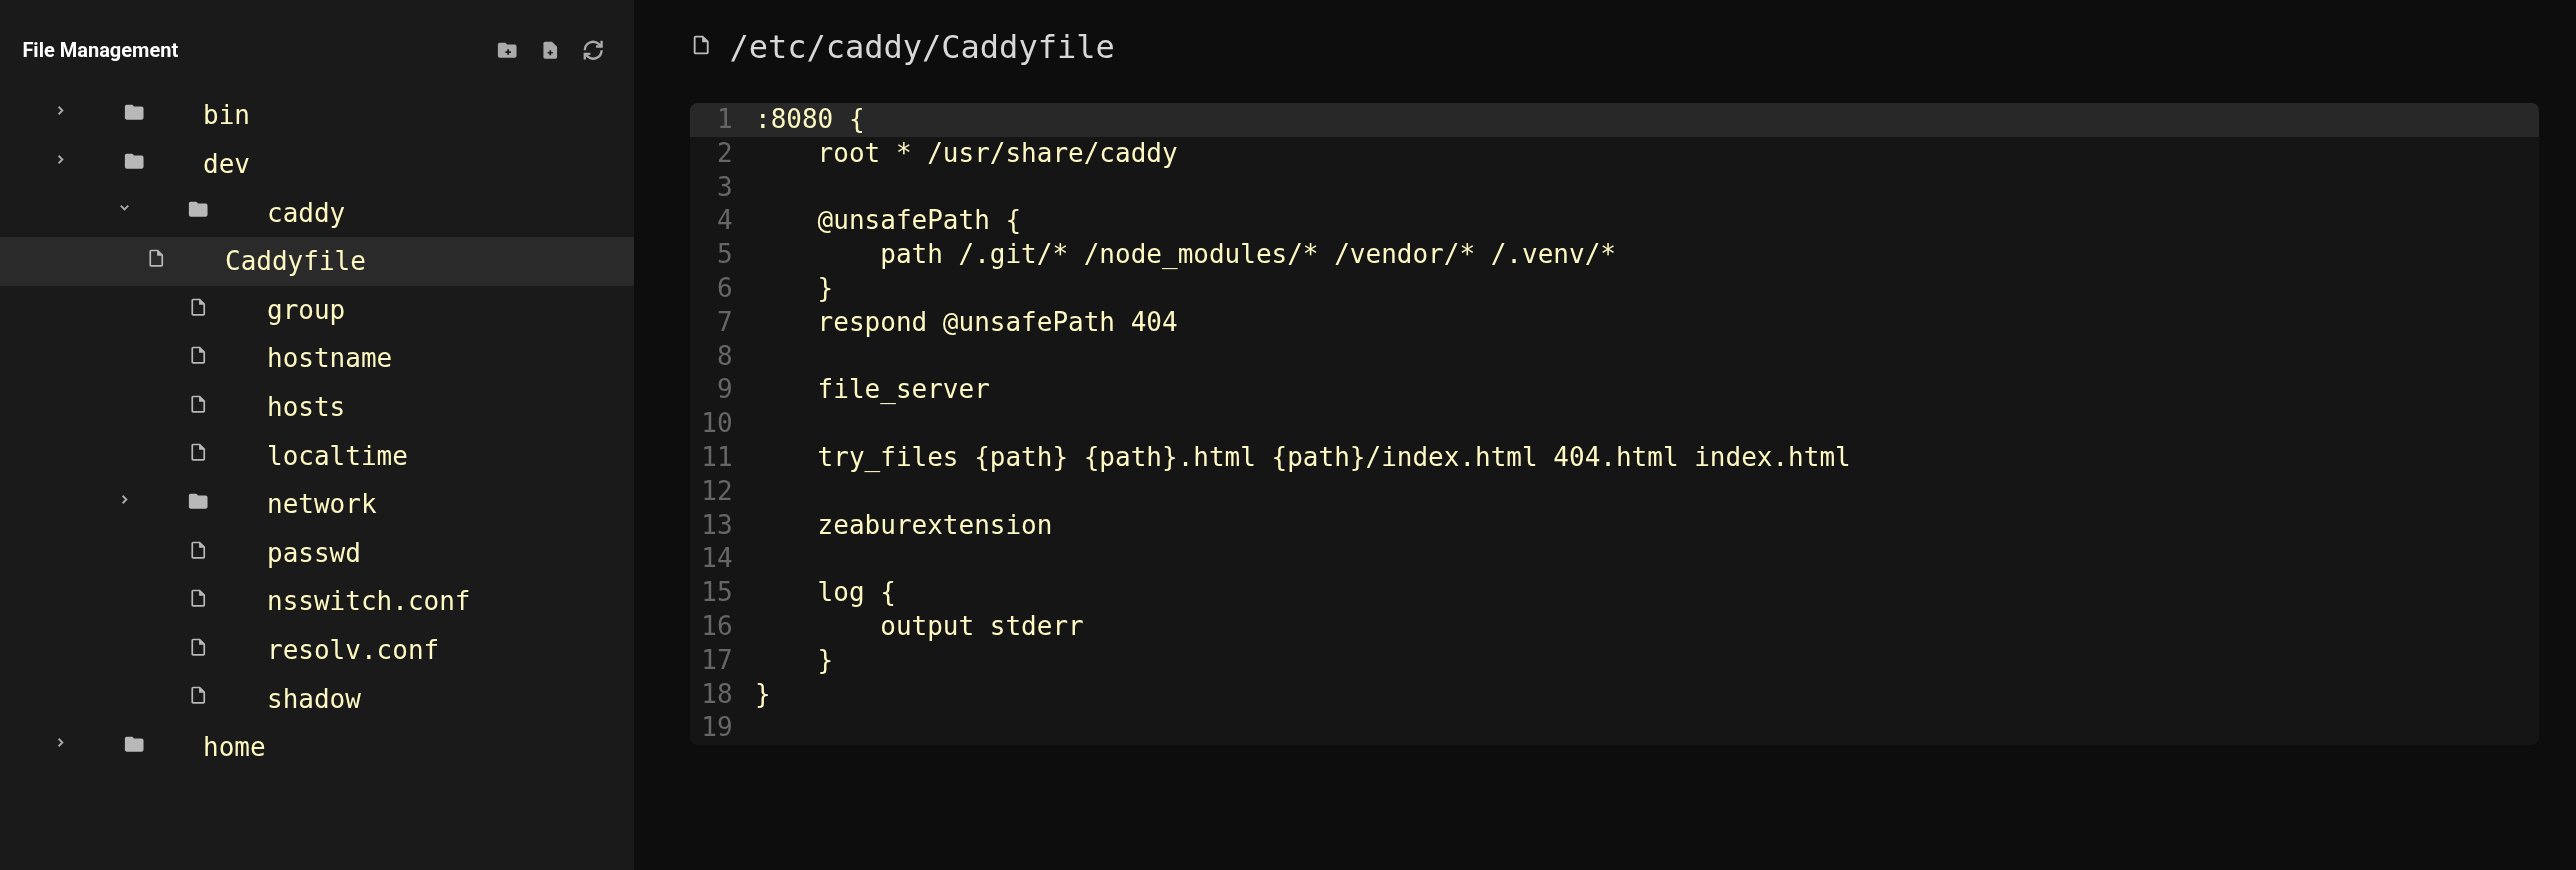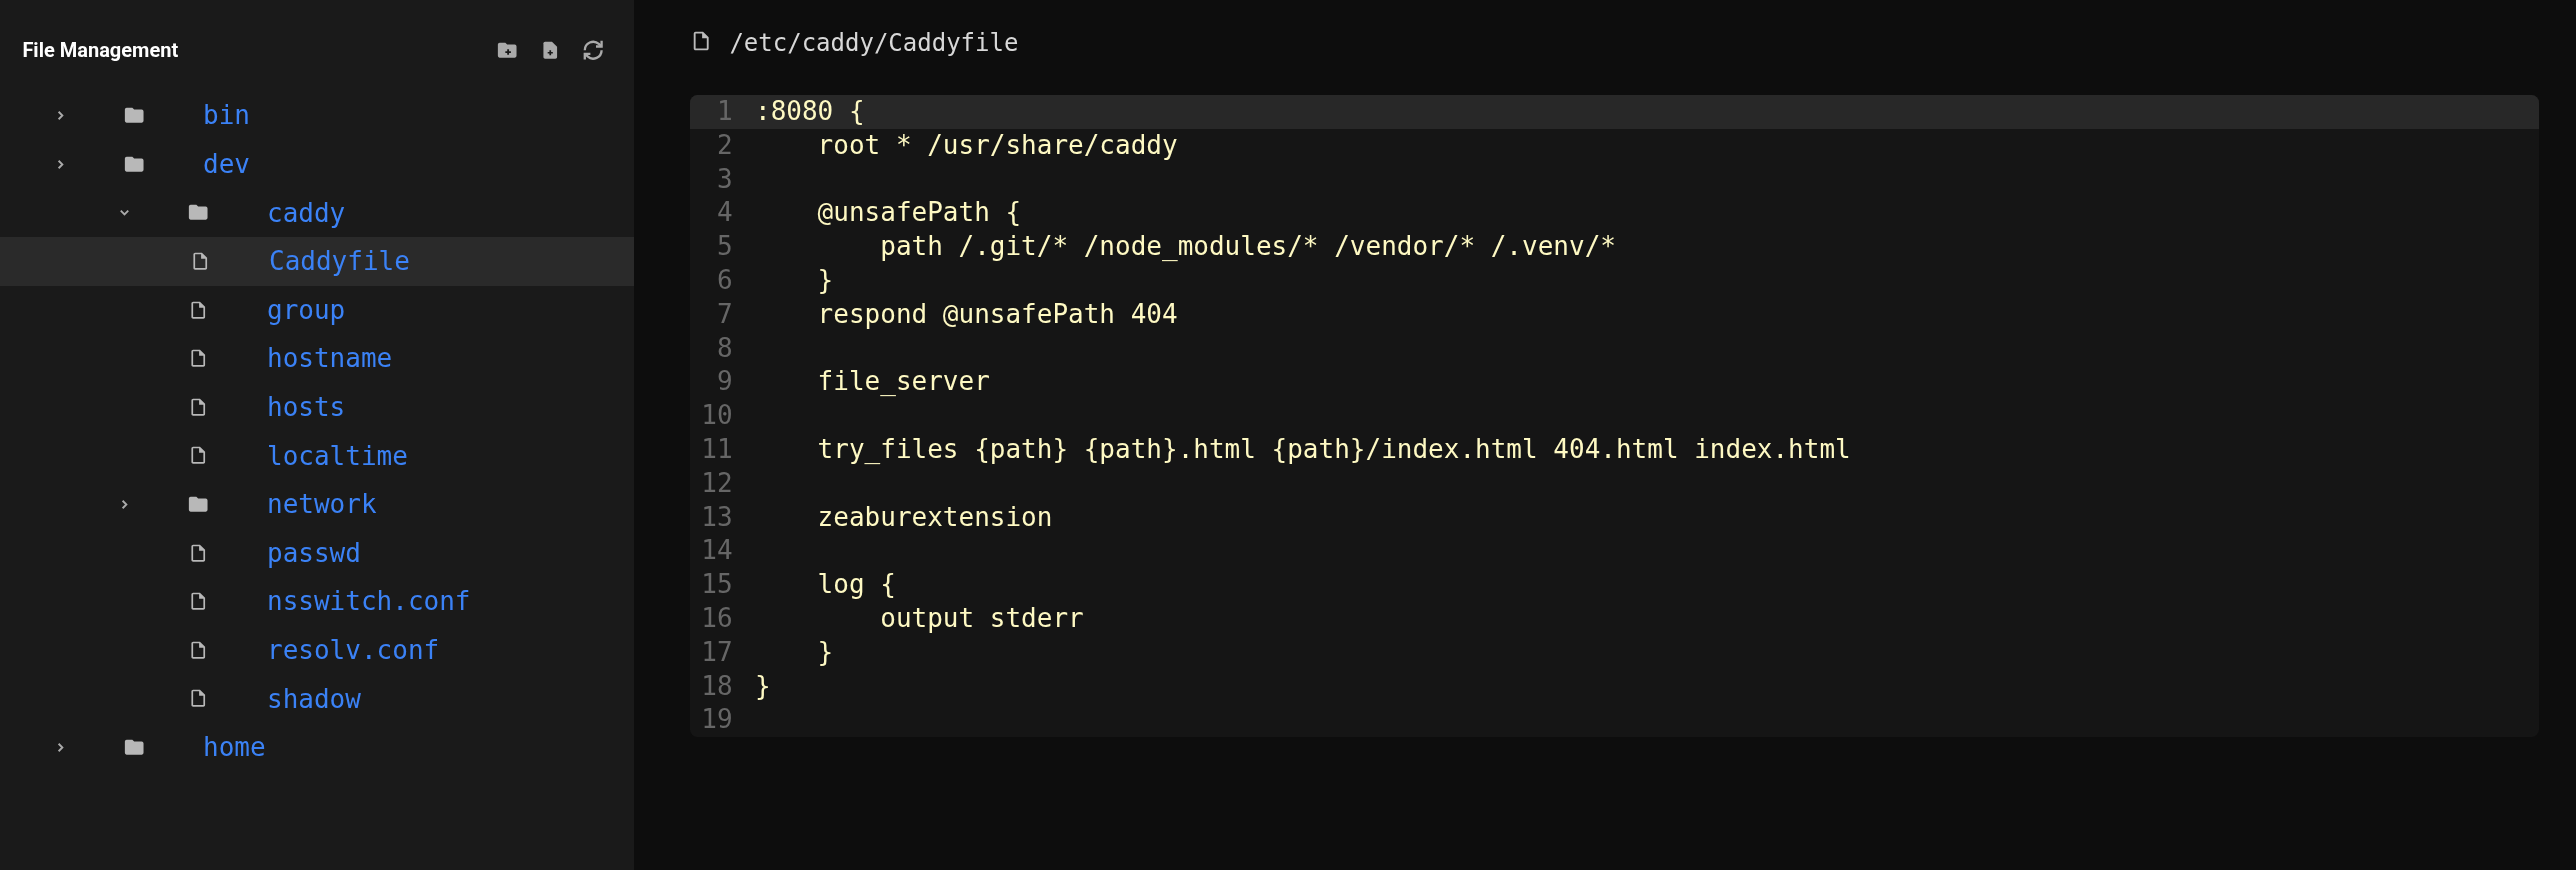--- a/index.html
+++ b/index.html
@@ -45,34 +45,33 @@
       color: #aaa;
       display: flex;
       align-items: center;
       justify-content: center;
     }
     .tree {
       padding: 0;
     }
     .tree-item {
       display: flex;
-      align-items: center;
       padding: 9.3px 0;
       cursor: pointer;
       font-size: 26px;
       font-family: ui-monospace, "SF Mono", Menlo, Monaco, Consolas, monospace;
-      color: #3b82f6;
+      color: #fef9c3;
       gap: 44px;
     }
     .tree-item.selected {
       background: #2a2a2a;
     }
     .indent-0 { padding-left: 50px; }
     .indent-1 { padding-left: 82px; margin-left: 32px; }
-    .indent-2 { padding-left: 116px; }
+    .indent-2 { padding-left: 72px; }
     .chevron {
       width: 20.5px;
       height: 20.5px;
       margin-right: 7.5px;
       display: flex;
       align-items: center;
       justify-content: center;
       color: #aaa;
     }
     .chevron.empty {
@@ -100,21 +99,21 @@
     .file-header {
       display: flex;
       align-items: center;
       padding: 28px 0 37px 0;
       gap: 17px;
     }
     .file-header-icon {
       color: #bbb;
     }
     .file-path {
-      font-size: 24px;
+      font-size: 32px;
       font-family: ui-monospace, "SF Mono", Menlo, Monaco, Consolas, monospace;
       color: #d8d8d8;
     }
     .editor {
       background: #151515;
       border-radius: 7.5px;
       overflow: hidden;
       font-family: ui-monospace, "SF Mono", Menlo, Monaco, Consolas, monospace;
       font-size: 26px;
     }

